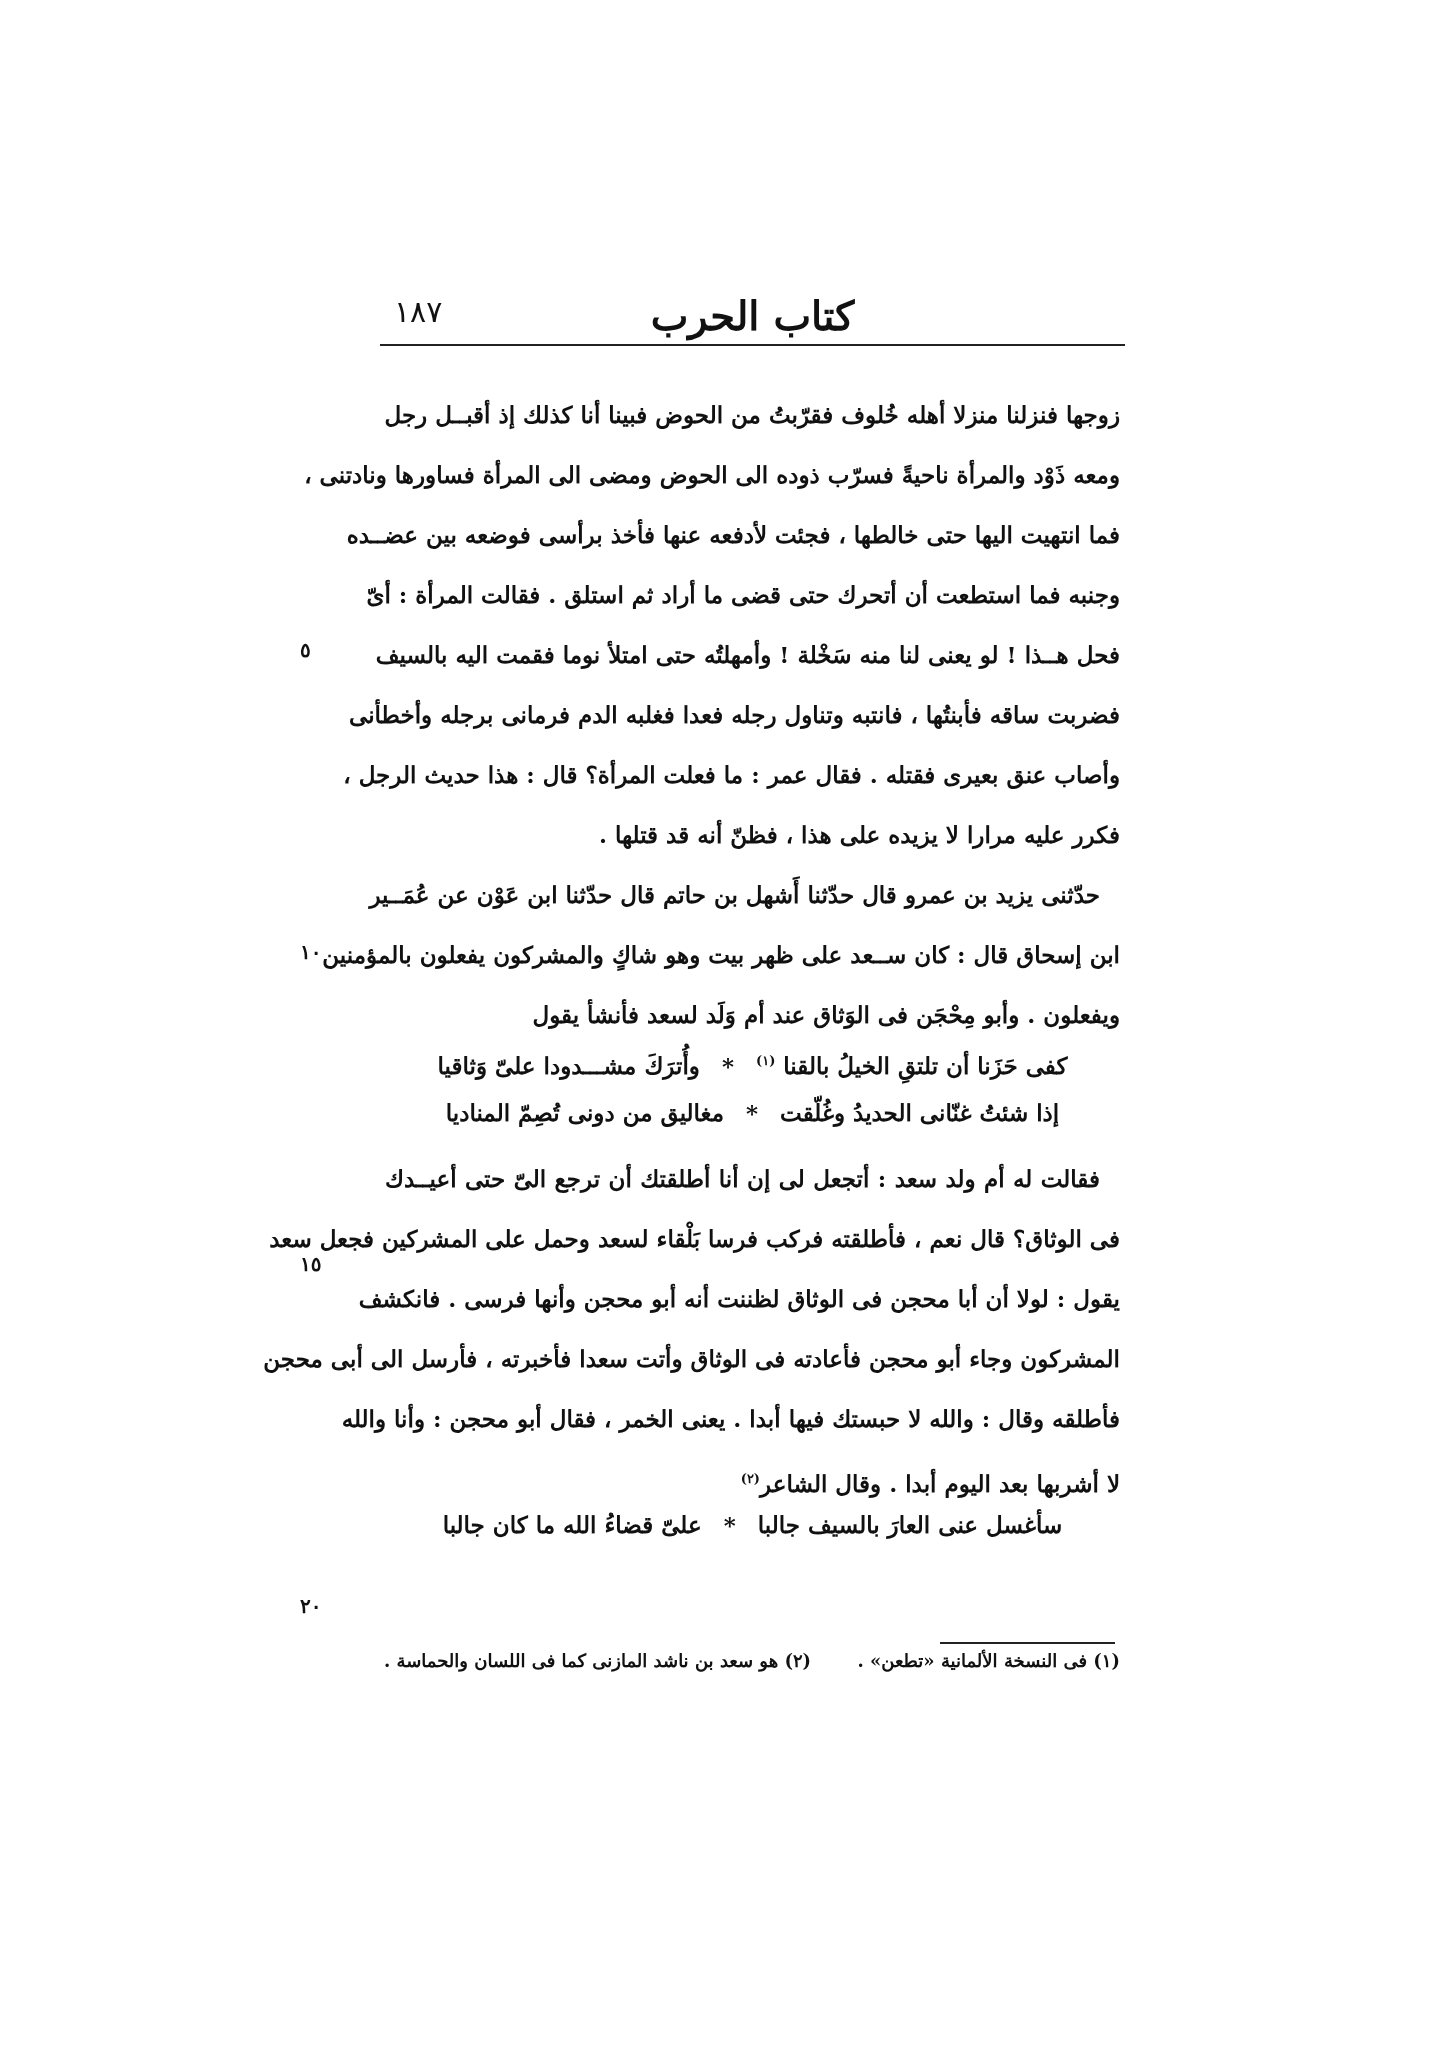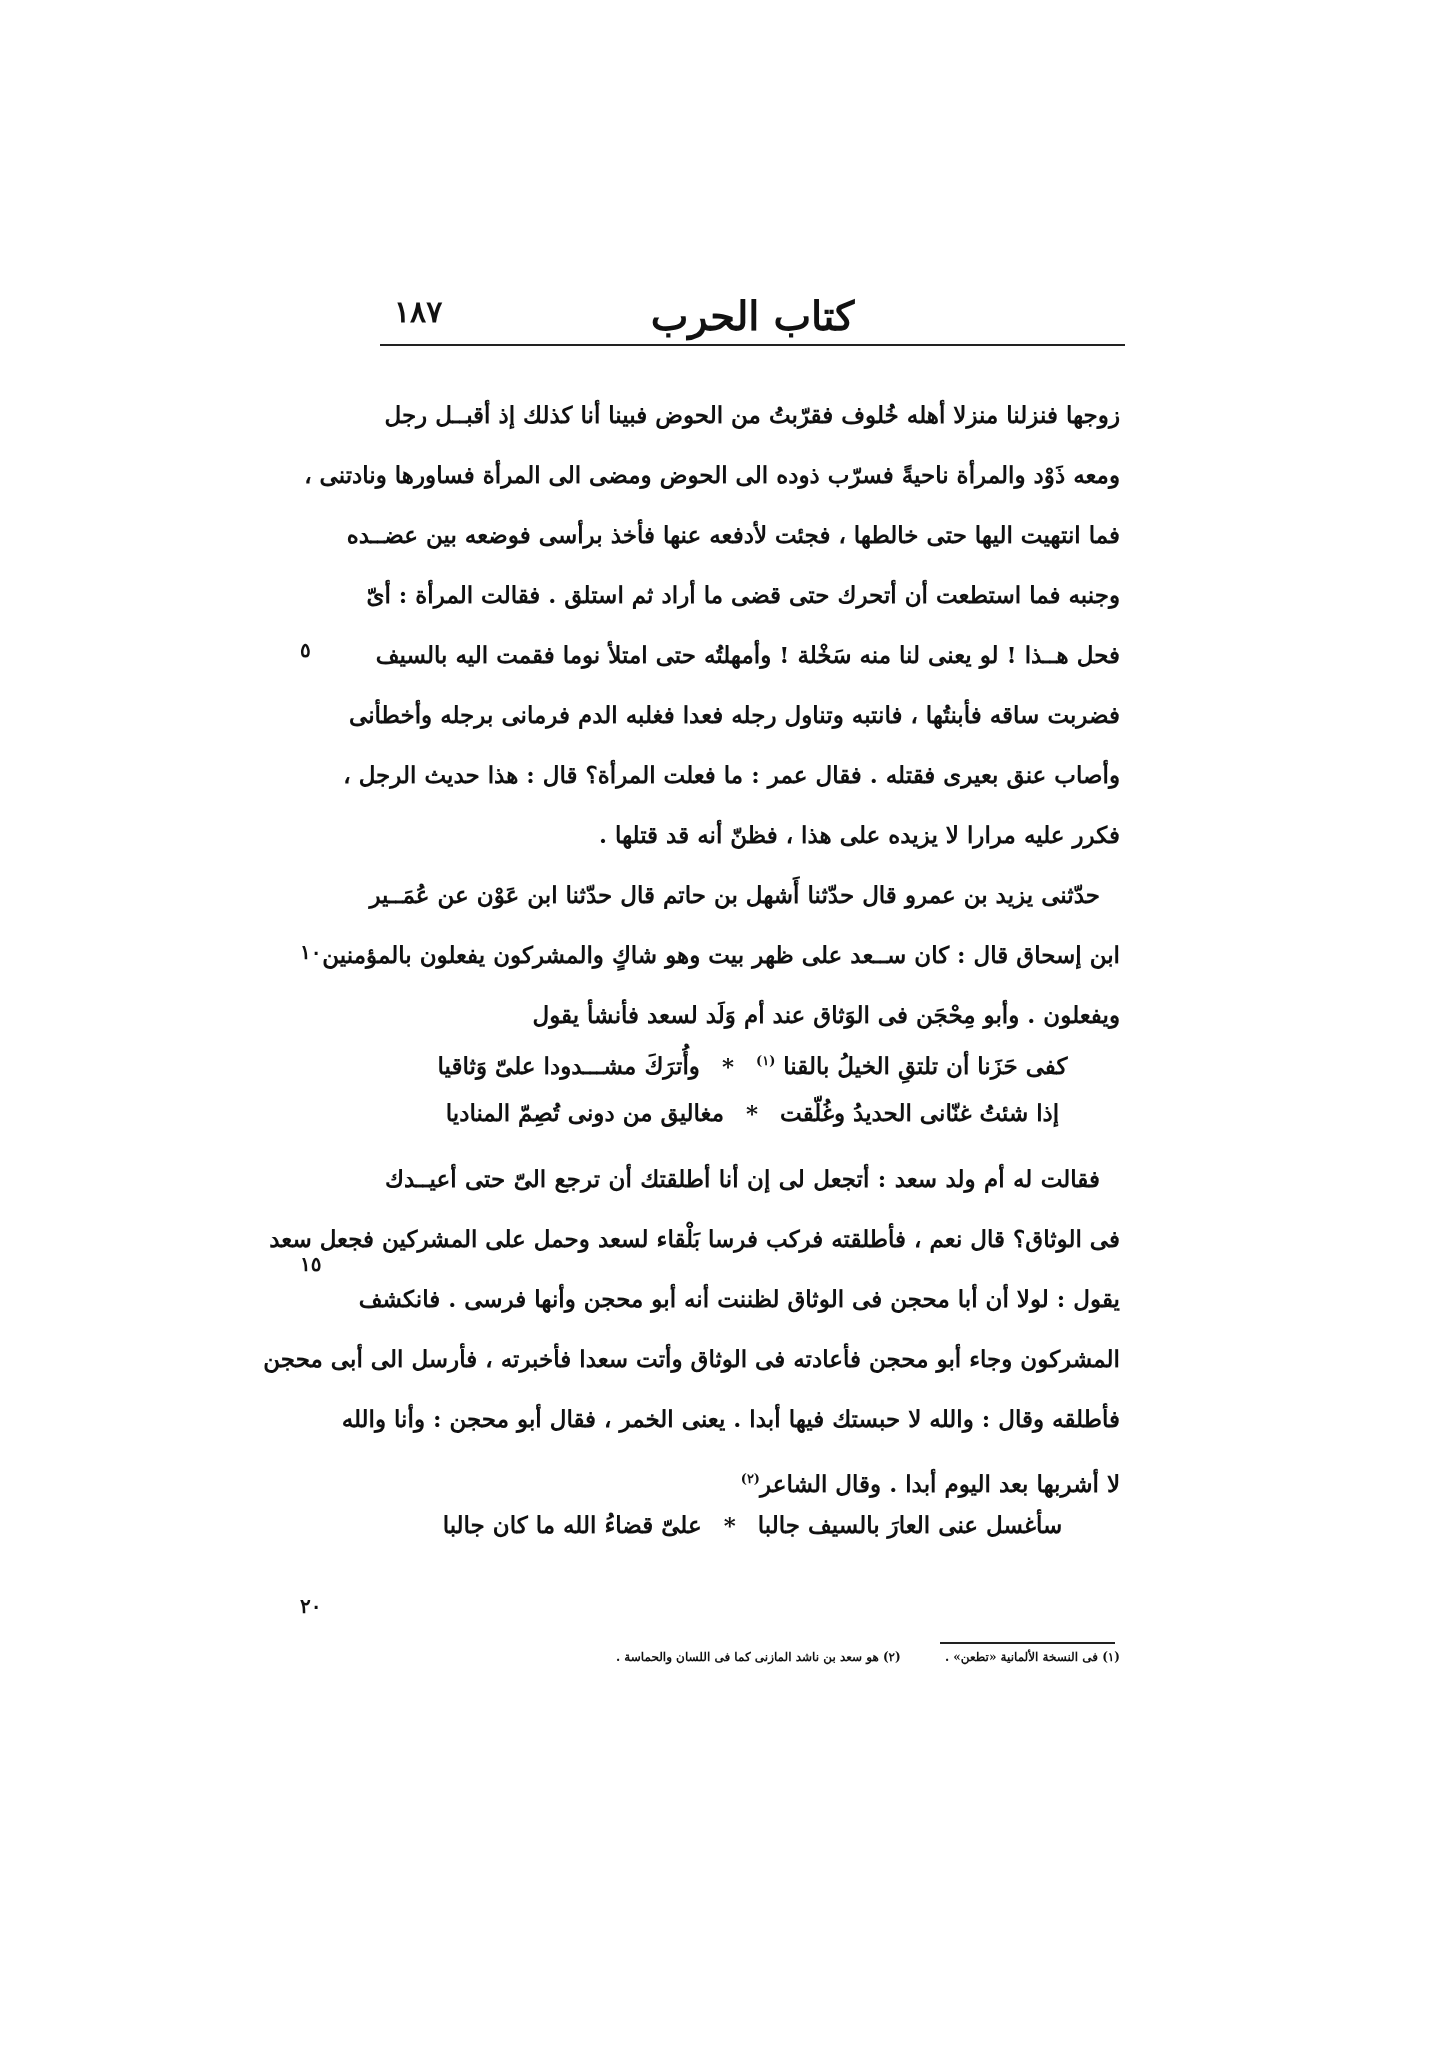--- a/index.html
+++ b/index.html
@@ -2,36 +2,36 @@
 <html><head>
 <meta charset="utf-8">
 <style>
   html, body { margin: 0; padding: 0; background: #ffffff; }
   body { width: 1449px; height: 2047px; position: relative; overflow: hidden;
          font-family: "DejaVu Serif", serif; color: #111111; }
   .page { position: absolute; left: 0; top: 0; width: 1449px; height: 2047px; }
   .header { position: absolute; left: 380px; top: 292px; width: 745px; height: 50px; direction: rtl; }
   .header .title { position: absolute; left: 0; right: 0; top: 0; text-align: center;
                    font-size: 40px; font-weight: bold; }
-  .header .pnum { position: absolute; left: 14px; top: 2px; font-size: 30px; font-weight: bold; direction: rtl; }
+  .header .pnum { position: absolute; left: 14px; top: 2px; font-size: 30px; font-weight: normal; direction: rtl; }
   .header-rule { position: absolute; left: 380px; top: 344px; width: 745px; height: 0;
                  border-top: 2px solid #222; }
   .body-text { position: absolute; left: 385px; top: 385px; width: 735px; direction: rtl; }
   .line { height: 60px; line-height: 60px; font-size: 23px; font-weight: bold; white-space: nowrap;
           text-align: justify; text-align-last: justify; overflow: visible; }
   .line.last { text-align-last: right; }
   .line.indent { padding-right: 20px; }
   .verse { height: 52px; line-height: 32px; font-size: 23px; font-weight: bold; white-space: nowrap;
            text-align: center; }
   .verse .star { padding: 0 14px; }
   .sup { font-size: 13px; vertical-align: super; }
   .lnum { position: absolute; left: 300px; font-size: 20px; font-weight: bold; direction: rtl; }
   .fn-rule { position: absolute; left: 940px; top: 1642px; width: 175px; border-top: 2px solid #222; }
   .footnotes { position: absolute; left: 390px; top: 1650px; width: 730px; direction: rtl;
-               font-size: 12px; font-weight: bold; white-space: nowrap; }
+               font-size: 18px; font-weight: bold; white-space: nowrap; }
   .footnotes span { margin-left: 40px; }
 </style>
 </head>
 <body>
 
 <div class="page">
 
   <div class="header">
     <div class="title">كتاب الحرب</div>
     <div class="pnum">١٨٧</div>

